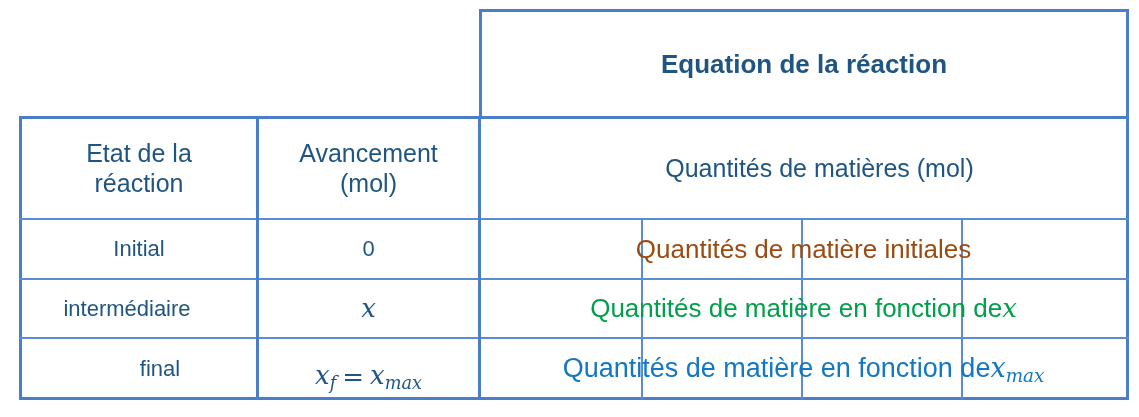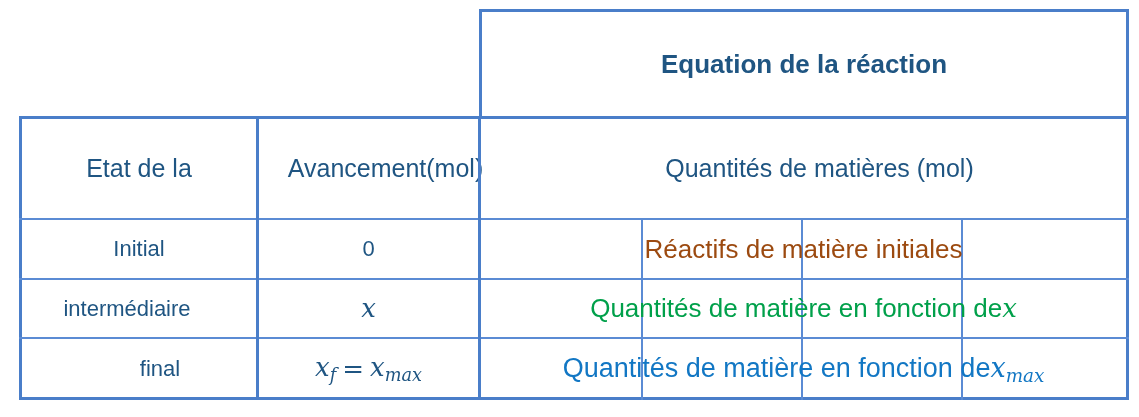--- a/index.html
+++ b/index.html
@@ -79,21 +79,21 @@
   }
   .vline.thick { width: 3px; background: #4a7ec9; }
 
   
   .hdr-cell {
     color: #1f5582;
     font-size: 25px;
     font-weight: normal;
   }
   #hdr-etat     { left: 22px;  top: 119px; width: 234px; height: 99px; flex-direction: column; border-radius: 25px; }
-  #hdr-avance   { left: 276px; top: 119px; width: 219px; height: 99px; flex-direction: row; border-radius: 7px; }
+  #hdr-avance   { left: 259px; top: 119px; width: 219px; height: 99px; flex-direction: column; border-radius: 7px; }
   #hdr-quantite { left: 481px; top: 119px; width: 645px; height: 99px; margin-left: 16px; }
 
   
   .row-label, .row-adv {
     color: #1f5582;
     font-size: 22px;
   }
   .row-adv.math {
     font-family: "DejaVu Serif", serif;
     font-style: italic;
@@ -104,21 +104,21 @@
   #adv-initial  { left: 259px; top: 220px; width: 219px; height: 58px; }
   #qty-initial  { left: 481px; top: 220px; width: 645px; height: 58px;
                   color: #9c4a10; font-size: 26px; z-index: 3; }
 
   #lbl-inter    { left: 10px;  top: 280px; width: 234px; height: 57px; }
   #adv-inter    { left: 259px; top: 280px; width: 219px; height: 57px; }
   #qty-inter    { left: 481px; top: 280px; width: 645px; height: 57px;
                   color: #00a04a; font-size: 26px; z-index: 3; }
 
   #lbl-final    { left: 22px;  top: 339px; width: 234px; height: 60px; padding-left: 42px; }
-  #adv-final    { left: 259px; top: 339px; width: 219px; height: 60px; }
+  #adv-final    { left: 259px; top: 347px; width: 219px; height: 60px; }
   #qty-final    { left: 481px; top: 339px; width: 645px; height: 60px;
                   color: #1277c4; font-size: 27px; z-index: 3; }
 
   
   .mi {
     font-family: "DejaVu Serif", serif;
     font-style: italic;
   }
   .mi sub {
     font-size: 0.68em;
@@ -147,32 +147,33 @@
   <div class="hline" style="left:19px; top:337px;  width:1110px;"></div>
 
   <div class="vline thick" style="left:256px; top:116px; height:284px;"></div>
   <div class="vline thick" style="left:478px; top:116px; height:284px;"></div>
   <div class="vline" style="left:641px; top:218px; height:182px;"></div>
   <div class="vline" style="left:801px; top:218px; height:182px;"></div>
   <div class="vline" style="left:961px; top:218px; height:182px;"></div>
 
   <div id="hdr-etat" class="cell hdr-cell">
     <span class="line">Etat de la</span>
+    <span class="line">réaction</span>
   </div>
 
   <div id="hdr-avance" class="cell hdr-cell">
     <span class="line">Avancement</span>
     <span class="line">(mol)</span>
   </div>
 
   <div id="hdr-quantite" class="cell hdr-cell">Quantités de matières (mol)</div>
 
   <div id="lbl-initial" class="cell row-label">Initial</div>
   <div id="adv-initial" class="cell row-adv">0</div>
-  <div id="qty-initial" class="cell">Réactifs de matière initiales</div>
+  <div id="qty-initial" class="cell">Quantités de matière initiales</div>
 
   <div id="lbl-inter" class="cell row-label">intermédiaire</div>
   <div id="adv-inter" class="cell row-adv math">x</div>
   <div id="qty-inter" class="cell">
     <span>Quantités de matière en fonction de </span>
       <span class="mi">x</span>
   </div>
 
   <div id="lbl-final" class="cell row-label">final</div>
   <div id="adv-final" class="cell row-adv math">

